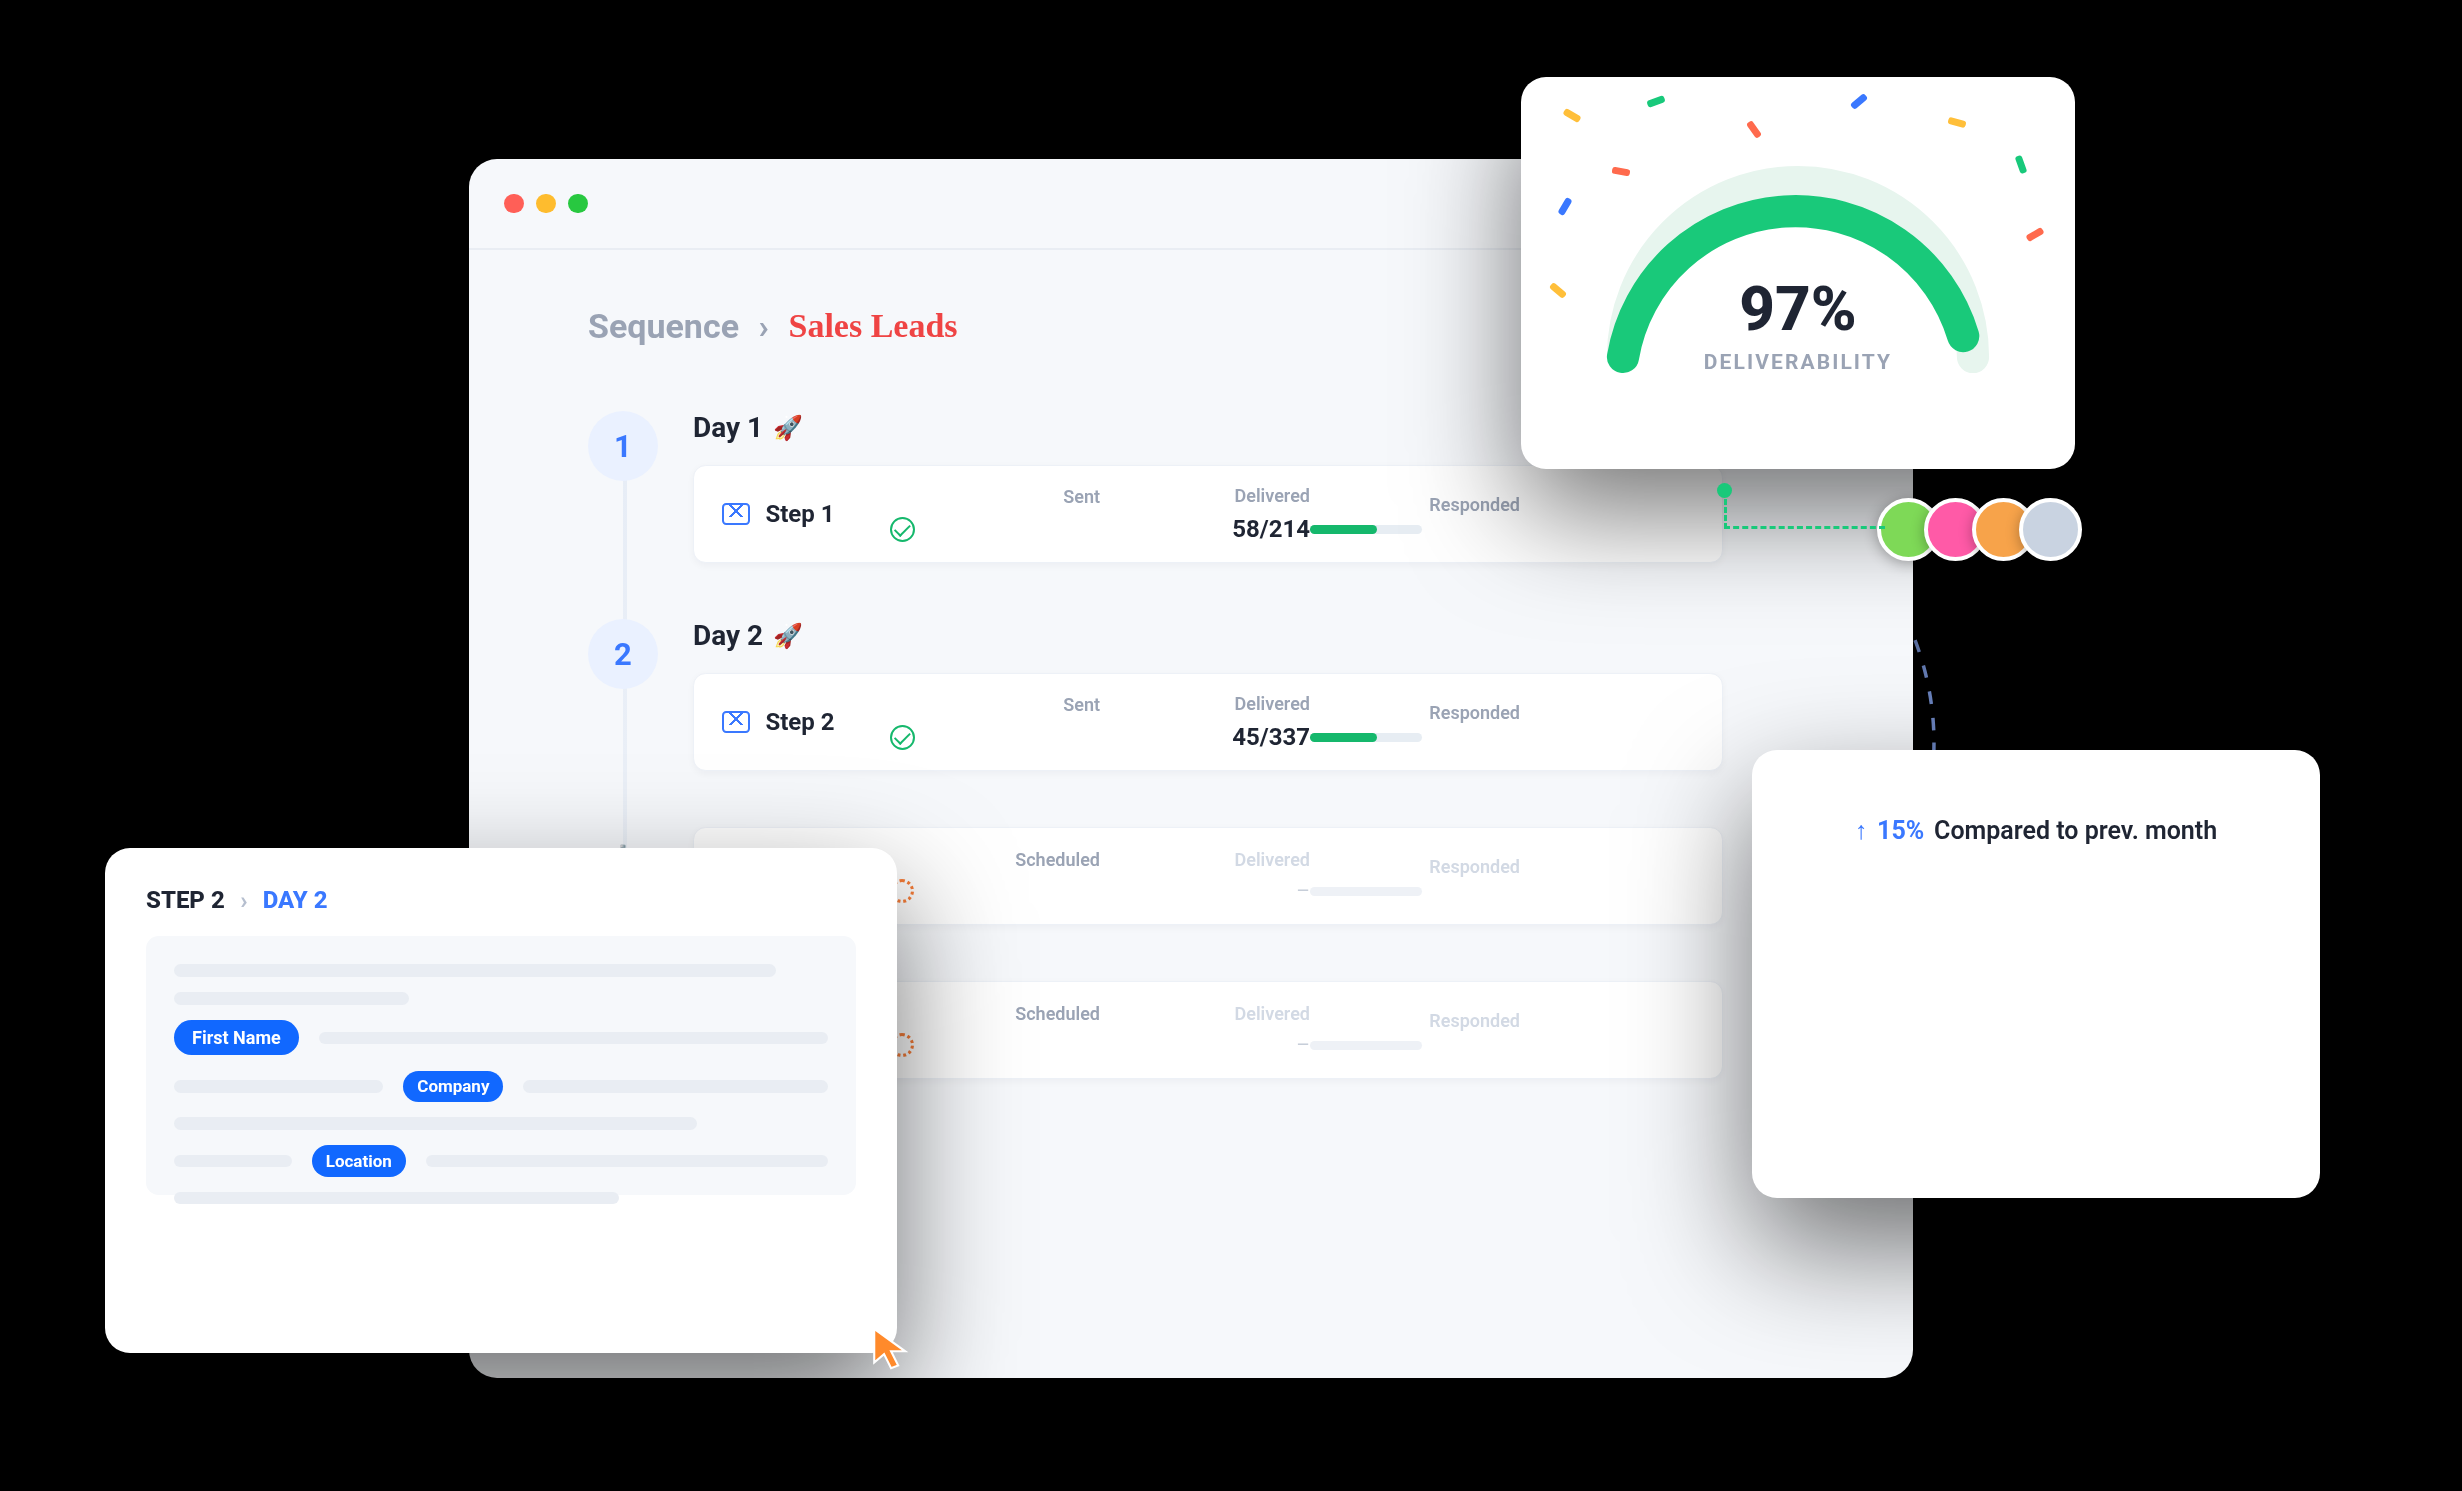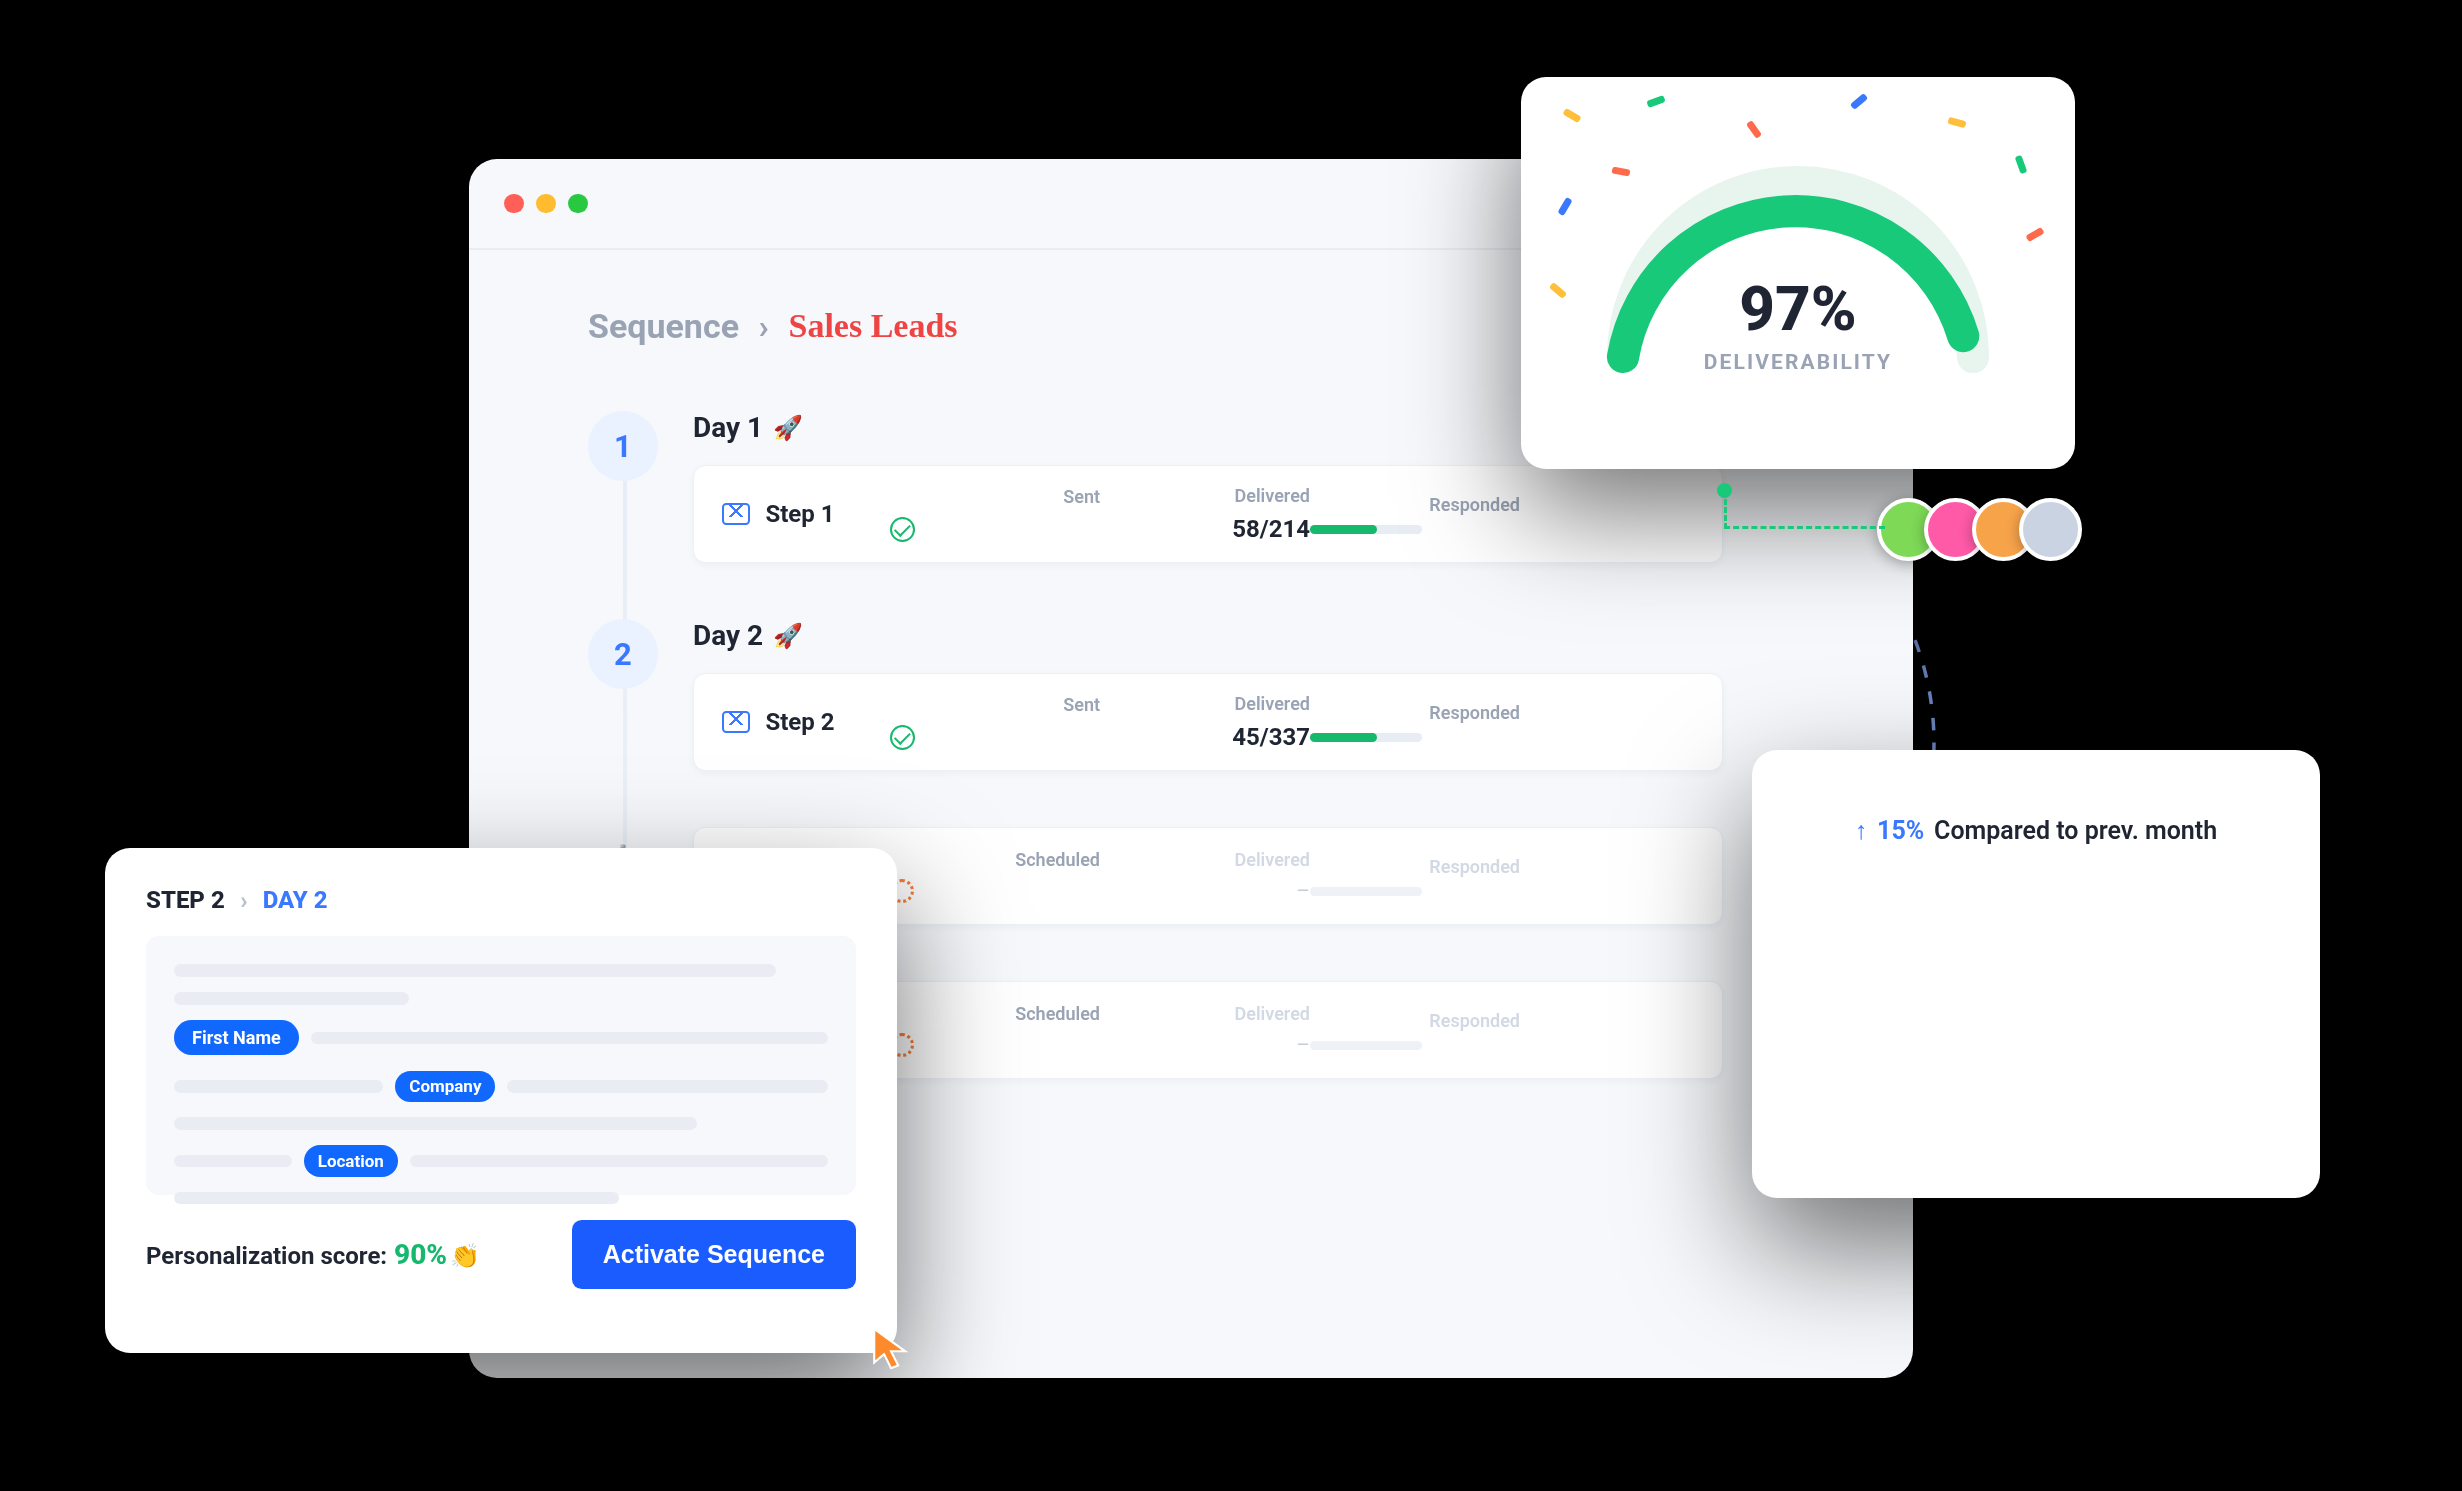--- a/index.html
+++ b/index.html
@@ -69,21 +69,21 @@
   
   .perso-card{position:absolute;left:105px;top:848px;width:792px;height:505px;background:#fff;border-radius:25px;box-shadow:0 49px 119px rgba(0,0,0,0.55);padding:38px 41px;}
   .perso-crumbs{font-size:24px;font-weight:800;color:#1f2533;display:flex;align-items:center;gap:15.4px;margin-bottom:22.4px;}
   .perso-crumbs .pc-sep{color:#b6bfcf;}
   .perso-crumbs .pc-cur{color:#3a78ff;}
   .editor-mock{background:#f6f8fb;border-radius:12.6px;height:259px;padding:28px;}
   .line{height:12.6px;border-radius:7px;background:#e9edf3;margin-bottom:15.4px;}
   .w90{width:92%} .w60{width:36%} .w80{width:80%} .w70{width:68%} .w50{width:55%}
   .pill{display:inline-block;background:#1168ff;color:#fff;font-size:18px;font-weight:700;padding:7px 18px;border-radius:28px;}
   .pill-sm{font-size:17px;padding:5.6px 14px;}
-  .line-row{display:flex;align-items:center;gap:12px;margin-bottom:15.4px;}
+  .line-row{display:flex;align-items:center;gap:20px;margin-bottom:15.4px;}
   .line-row .line{margin:0;flex:1;}
   .perso-foot{display:flex;align-items:center;justify-content:space-between;margin-top:25px;}
   .pscore-label{font-size:24px;font-weight:700;color:#1f2533;}
   .pscore-val{font-size:28px;font-weight:800;color:#15b86c;margin-left:4.2px;}
   .clap{font-size:24px;}
   .activate-btn{background:#1b5cff;color:#fff;font-size:25px;font-weight:700;padding:19.6px 31px;border-radius:9.8px;border:none;cursor:pointer;}
   .cursor-arrow{position:absolute;right:-17.5px;bottom:-17.5px;}
 
   
   .connector{position:absolute;left:1121px;top:392px;width:827px;height:701px;pointer-events:none;}
@@ -277,25 +277,17 @@
       <div class="line"></div>
     </div>
     <div class="line w80"></div>
     <div class="line-row">
       <div class="line" style="flex:0 0 18%"></div>
       <span class="pill pill-sm">Location</span>
       <div class="line"></div>
     </div>
     <div class="line w70"></div>
   </div>
-  <div class="perso-foot">
-    <div>
-      <span class="pscore-label">Personalization score:</span>
-      <span class="pscore-val">90%</span>
-      <span class="clap">👏</span>
-    </div>
-    <button class="activate-btn">Activate Sequence</button>
-  </div>
   <svg class="cursor-arrow" width="45" height="45" viewBox="0 0 64 64">
     <polygon points="6,4 6,52 20,40 30,60 40,56 30,36 50,36" fill="#ff8a2b" stroke="#fff" stroke-width="3"></polygon>
   </svg>
 </div>
 
 
 </body></html>

